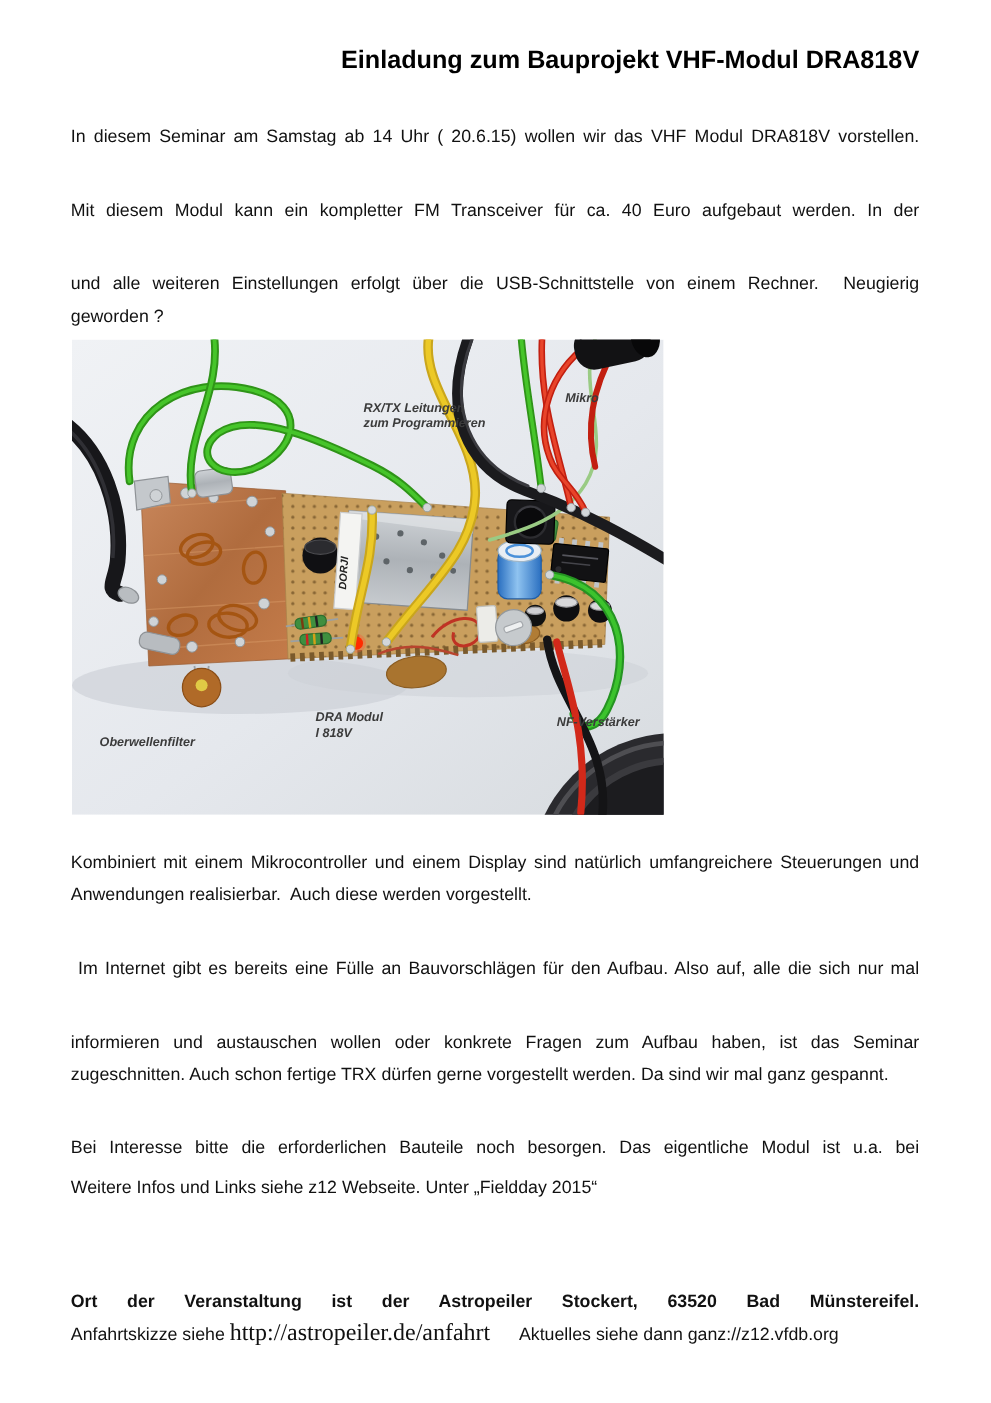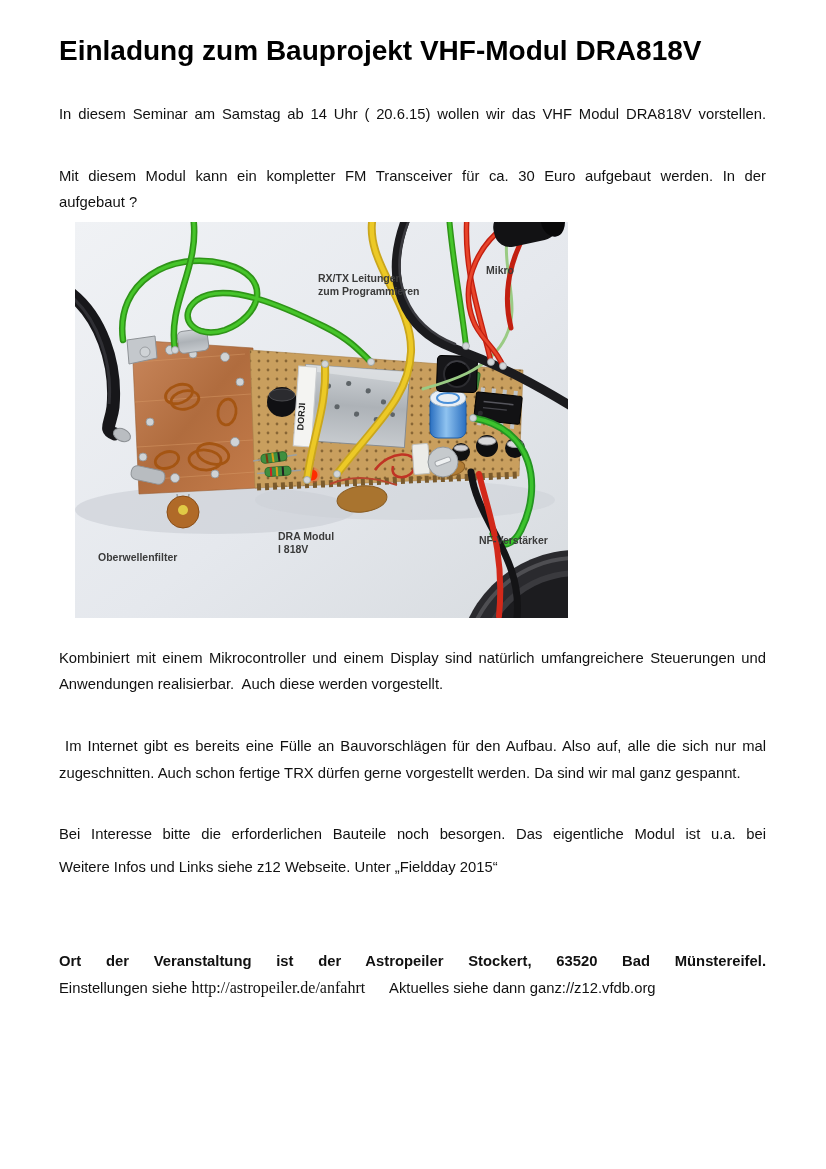--- a/index.html
+++ b/index.html
@@ -3,46 +3,47 @@
 <meta charset="utf-8">
 <style>
   html,body{margin:0;padding:0;}
   body{
     width:826px;height:1169px;background:#ffffff;
     font-family:"Liberation Sans",sans-serif;color:#111111;
     overflow:hidden;
   }
   .page{padding:36px 60px 0 59px;}
   .doc-title{
-    font-size:28px;font-weight:bold;text-align:left;
+    font-size:21px;font-weight:bold;text-align:right;
     line-height:30px;margin:0 0 24px 0;color:#000;
   }
   .para{margin:0 0 6px 0;}
   .line{font-size:14.8px;line-height:26.6px;white-space:nowrap;}
   .line.just{text-align:justify;text-align-last:justify;text-justify:inter-word;margin-top:35px;}
   .seg.b{font-weight:bold;}
-  .seg.serif{font-family:"Liberation Serif",serif;font-size:16px;}
+  .seg.serif{font-family:"Liberation Serif",serif;font-size:20px;}
   .space-before{margin-top:68px;}
-  .photo-wrap{width:493px;height:388px;margin:3px 0 13px 16px;}
+  .photo-wrap{width:493px;height:388px;margin:3px 0 13px 1px;font-style:italic;}
   .photo-wrap svg{display:block;}
   svg text{font-family:"Liberation Sans",sans-serif;}
   .photo-label{font-size:10.5px;font-weight:bold;fill:#3b3b3b;}
 </style>
 </head>
 <body>
 
 <div class="page">
 
   <div class="doc-title">Einladung zum Bauprojekt VHF-Modul DRA818V</div>
 
   <div>
       <div class="para">
         <div class="line just"><span class="seg">In diesem Seminar am Samstag ab 14 Uhr ( 20.6.15) wollen wir das VHF Modul DRA818V vorstellen.</span></div>
-        <div class="line just"><span class="seg">Mit diesem Modul kann ein kompletter FM Transceiver für ca. 30 Euro aufgebaut werden. In der</span></div>
-        <div class="line"><span class="seg">aufgebaut ?</span></div>
+        <div class="line just"><span class="seg">Mit diesem Modul kann ein kompletter FM Transceiver für ca. 40 Euro aufgebaut werden. In der</span></div>
+        <div class="line just"><span class="seg">und alle weiteren Einstellungen erfolgt über die USB-Schnittstelle von einem Rechner.&nbsp; Neugierig</span></div>
+        <div class="line"><span class="seg">geworden ?</span></div>
       </div>
     </div>
 
   <div class="photo-wrap">
     <svg viewBox="0 0 493 396" width="493" height="396">
       <defs>
         <linearGradient id="bgPhoto" x1="0" y1="0" x2="1" y2="1">
           <stop offset="0" stop-color="#f0f2f5"></stop>
           <stop offset="0.55" stop-color="#e5e8ed"></stop>
           <stop offset="1" stop-color="#d7dbdf"></stop>
@@ -308,27 +309,28 @@
     </svg>
   </div>
 
   <div>
       <div class="para">
         <div class="line just"><span class="seg">Kombiniert mit einem Mikrocontroller und einem Display sind natürlich umfangreichere Steuerungen und</span></div>
         <div class="line"><span class="seg">Anwendungen realisierbar.&nbsp; Auch diese werden vorgestellt.</span></div>
       </div>
       <div class="para">
         <div class="line just"><span class="seg">&nbsp;Im Internet gibt es bereits eine Fülle an Bauvorschlägen für den Aufbau. Also auf, alle die sich nur mal</span></div>
+        <div class="line just"><span class="seg">informieren und austauschen wollen oder konkrete Fragen zum Aufbau haben, ist das Seminar</span></div>
         <div class="line"><span class="seg">zugeschnitten. Auch schon fertige TRX dürfen gerne vorgestellt werden. Da sind wir mal ganz gespannt.</span></div>
       </div>
       <div class="para">
         <div class="line just"><span class="seg">Bei Interesse bitte die erforderlichen Bauteile noch besorgen. Das eigentliche Modul ist u.a. bei</span></div>
       </div>
       <div class="para">
         <div class="line"><span class="seg">Weitere Infos und Links siehe z12 Webseite. Unter „Fieldday 2015“</span></div>
       </div>
       <div class="para space-before">
         <div class="line just"><span class="seg b">Ort der Veranstaltung ist der Astropeiler Stockert, 63520 Bad Münstereifel.</span></div>
-        <div class="line"><span class="seg">Einstellungen siehe </span><span class="seg serif">http://astropeiler.de/anfahrt</span><span class="seg">&nbsp;&nbsp;&nbsp;&nbsp;&nbsp; Aktuelles siehe dann </span><span class="seg">ganz://z12.vfdb.org</span></div>
+        <div class="line"><span class="seg">Anfahrtskizze siehe </span><span class="seg serif">http://astropeiler.de/anfahrt</span><span class="seg">&nbsp;&nbsp;&nbsp;&nbsp;&nbsp; Aktuelles siehe dann </span><span class="seg">ganz://z12.vfdb.org</span></div>
       </div>
     </div>
 
 </div>
 
 </body></html>

